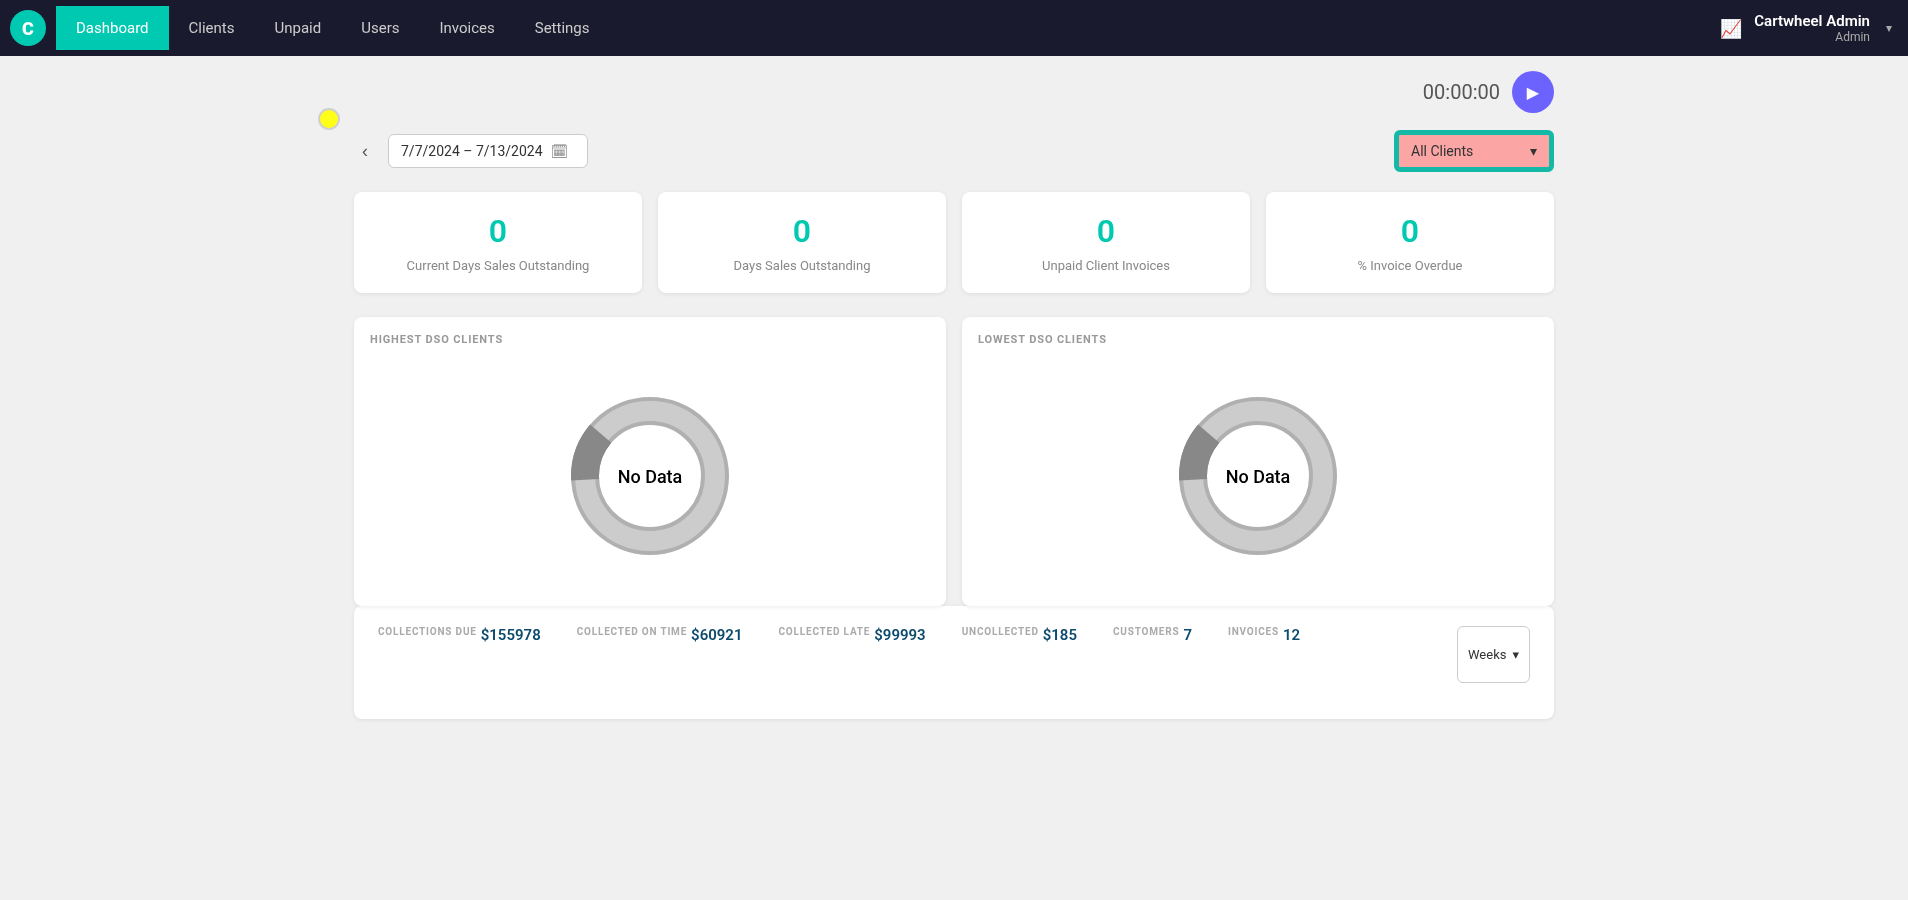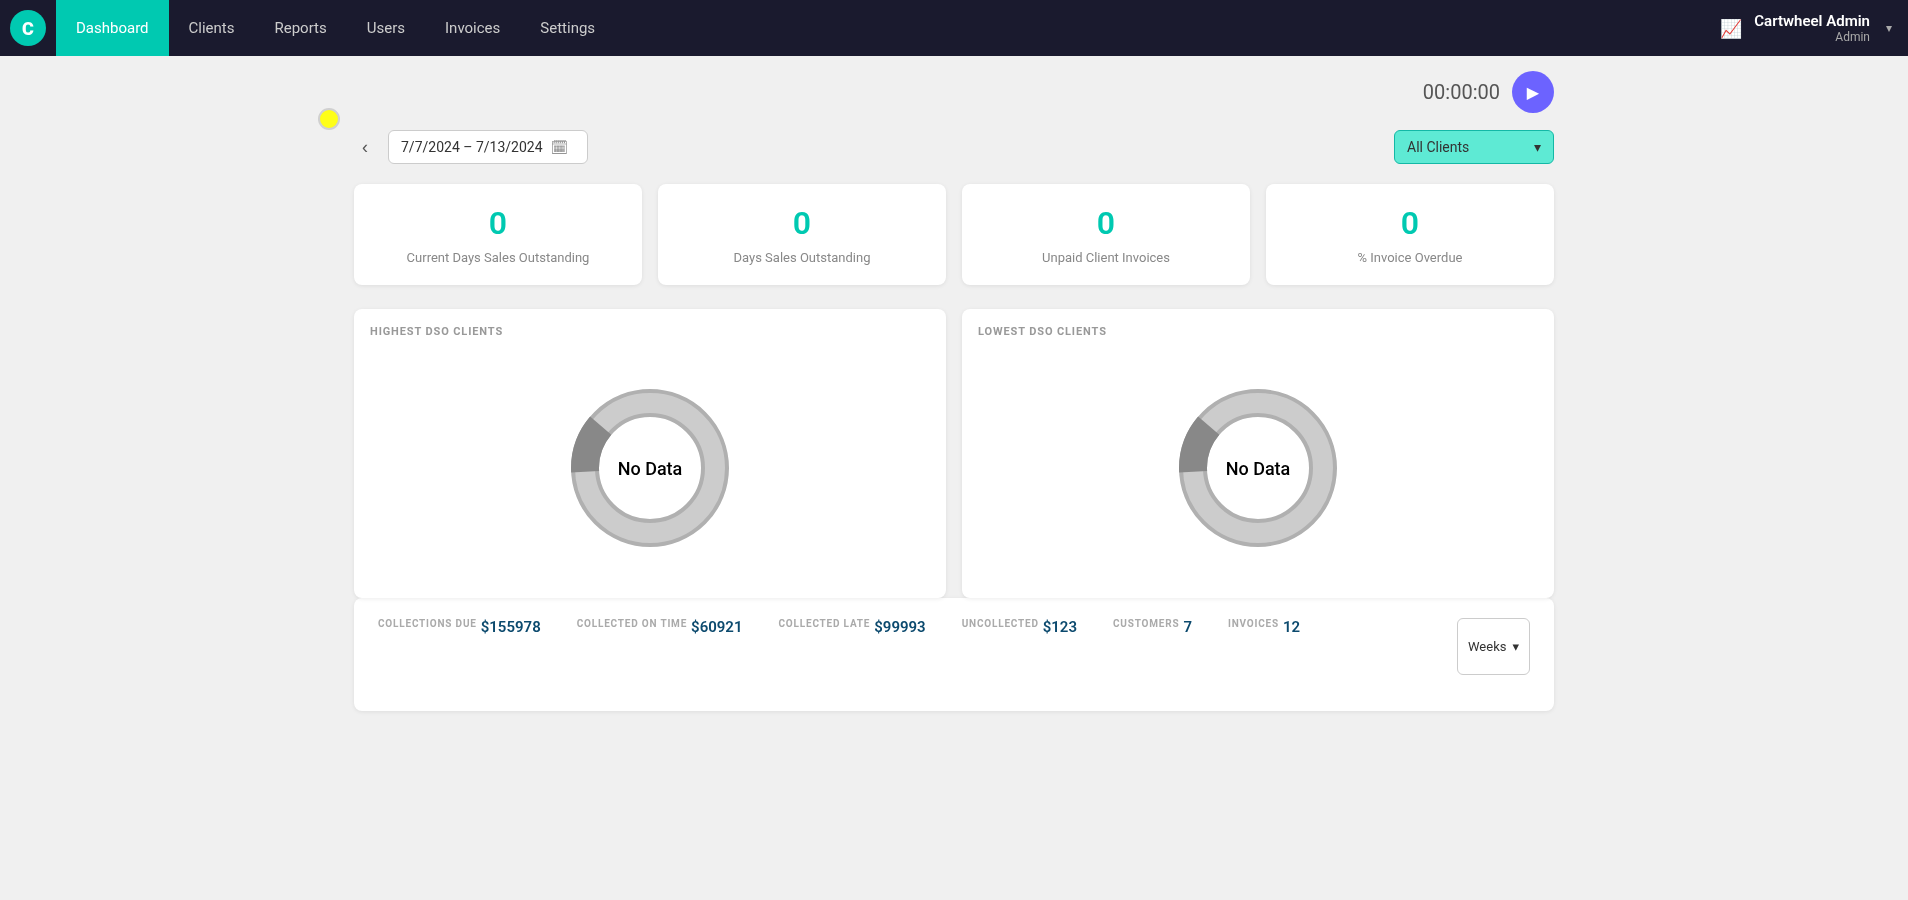--- a/index.html
+++ b/index.html
@@ -41,21 +41,21 @@
     }
     .nav-items {
       display: flex;
       align-items: center;
       height: 100%;
       flex: 1;
     }
     .nav-item {
       color: #ccc;
       padding: 0 20px;
-      height: 56px;
+      height: 44px;
       display: flex;
       align-items: center;
       cursor: pointer;
       font-size: 15px;
       text-decoration: none;
       transition: background 0.2s;
     }
     .nav-item.active {
       background: #00c9b1;
       color: white;
@@ -152,22 +152,22 @@
       color: #333;
       display: flex;
       align-items: flex-end;
       gap: 8px;
       cursor: pointer;
       min-width: 200px;
     }
     .date-icon { color: #777; }
     .clients-dropdown {
       margin-left: auto;
-      border: 1px solid #14b8a6;
-      background: #5eead4;
+      border: 5px solid #14b8a6;
+      background: #fca5a5;
       padding: 8px 12px;
       border-radius: 6px;
       font-size: 14px;
       color: #333;
       display: flex;
       align-items: flex-start;
       gap: 8px;
       cursor: pointer;
       min-width: 160px;
     }
@@ -315,21 +315,21 @@
 
 <nav class="navbar">
   <div class="nav-logo">
     <div class="nav-logo-circle">
       <span>C</span>
     </div>
   </div>
   <div class="nav-items">
     <a class="nav-item active">Dashboard</a>
     <a class="nav-item">Clients</a>
-    <a class="nav-item">Reports</a>
+    <a class="nav-item">Unpaid</a>
     <a class="nav-item">Users</a>
     <a class="nav-item">Invoices</a>
     <a class="nav-item">Settings</a>
   </div>
   <div class="nav-right">
     <span class="nav-chart-icon">📈</span>
     <div class="nav-user">
       <div class="nav-user-name">Cartwheel Admin</div>
       <div class="nav-user-role">Admin</div>
     </div>
@@ -419,21 +419,21 @@
           <div class="bottom-stat">
             <span class="bottom-stat-label">COLLECTED ON TIME</span>
             <span class="bottom-stat-value">$60921</span>
           </div>
           <div class="bottom-stat">
             <span class="bottom-stat-label">COLLECTED LATE</span>
             <span class="bottom-stat-value">$99993</span>
           </div>
           <div class="bottom-stat">
             <span class="bottom-stat-label">UNCOLLECTED</span>
-            <span class="bottom-stat-value">$123</span>
+            <span class="bottom-stat-value">$185</span>
           </div>
           <div class="bottom-stat">
             <span class="bottom-stat-label">CUSTOMERS</span>
             <span class="bottom-stat-value">7</span>
           </div>
           <div class="bottom-stat">
             <span class="bottom-stat-label">INVOICES</span>
             <span class="bottom-stat-value">12</span>
           </div>
         </div>

